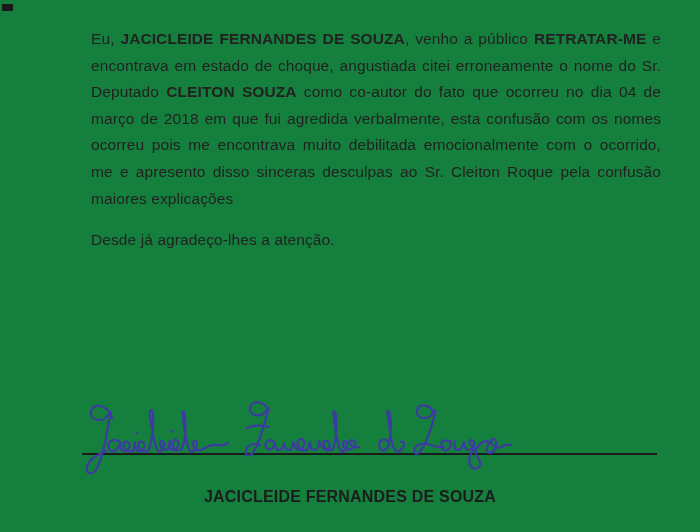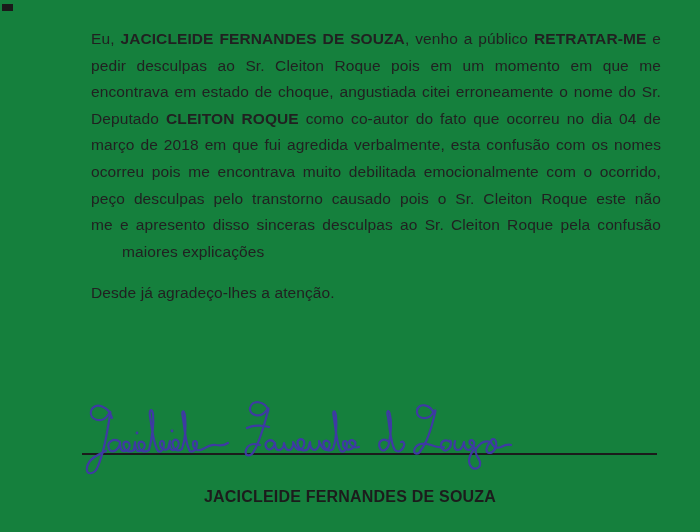--- a/index.html
+++ b/index.html
@@ -35,21 +35,20 @@
   }
   .line {
     white-space: nowrap;
     text-align: justify;
     text-align-last: justify;
   }
   .line.last-line {
     text-align: left;
     text-align-last: left;
     white-space: normal;
-    margin-left: 31px;
   }
   .closing {
     margin-top: 15px;
     text-align: center;
     text-align-last: left;
   }
   .b { font-weight: bold; }
   .sig-rule {
     position: absolute;
     left: 82px;
@@ -79,26 +78,24 @@
 </style>
 </head>
 <body>
 
 <div class="page">
 
   <div class="scan-mark"></div>
 
   <div class="letter-body">
     <div class="line"><span>Eu, </span><span class="b">JACICLEIDE FERNANDES DE SOUZA</span><span>, venho a público </span><span class="b">RETRATAR-ME</span><span> e</span></div>
-    <div class="line">pedir desculpas ao Sr. Cleiton Roque pois em um momento em que me</div>
     <div class="line">encontrava em estado de choque, angustiada citei erroneamente o nome do Sr.</div>
-    <div class="line"><span>Deputado </span><span class="b">CLEITON ROQUE</span><span> como co-autor do fato que ocorreu no dia 04 de</span></div>
+    <div class="line"><span>Deputado </span><span class="b">CLEITON SOUZA</span><span> como co-autor do fato que ocorreu no dia 04 de</span></div>
     <div class="line">março de 2018 em que fui agredida verbalmente, esta confusão com os nomes</div>
     <div class="line">ocorreu pois me encontrava muito debilitada emocionalmente com o ocorrido,</div>
-    <div class="line">peço desculpas pelo transtorno causado pois o Sr. Cleiton Roque este não</div>
     <div class="line">me e apresento disso sinceras desculpas ao Sr. Cleiton Roque pela confusão</div>
     <div class="line last-line">maiores explicações</div>
     <div class="closing">Desde já agradeço-lhes a atenção.</div>
   </div>
 
   <div class="sig-rule"></div>
 
   <svg class="sig-svg" viewBox="0 0 580 92" xmlns="http://www.w3.org/2000/svg" aria-hidden="true">
     <title>Jacicleide Fernandes de Souza</title>
     <g fill="none" stroke="#3e3aa3" stroke-width="2.2" stroke-linecap="round" stroke-linejoin="round">

